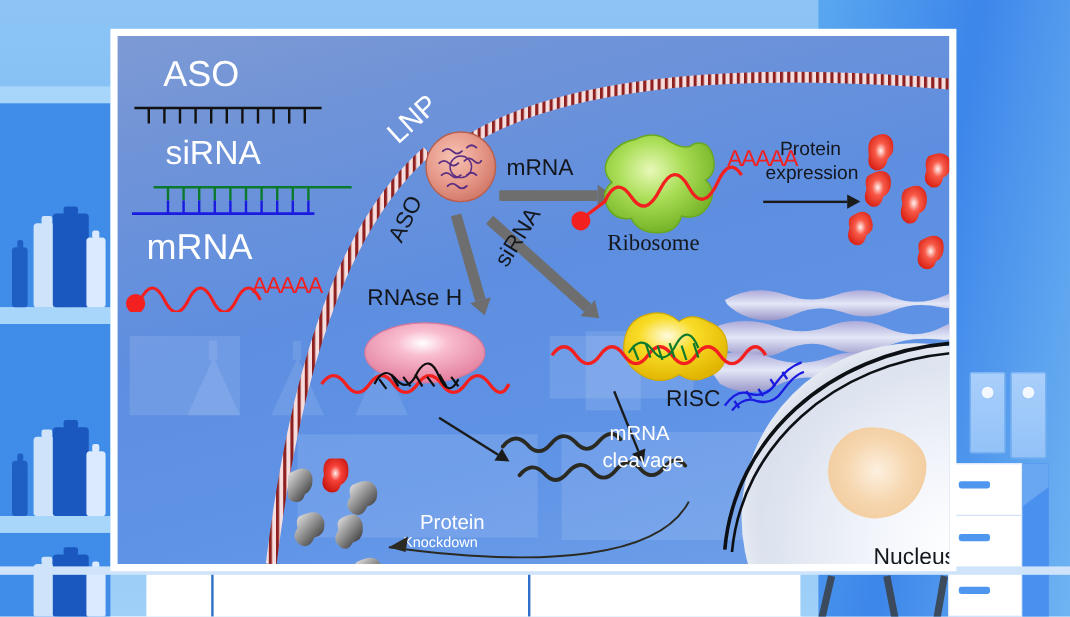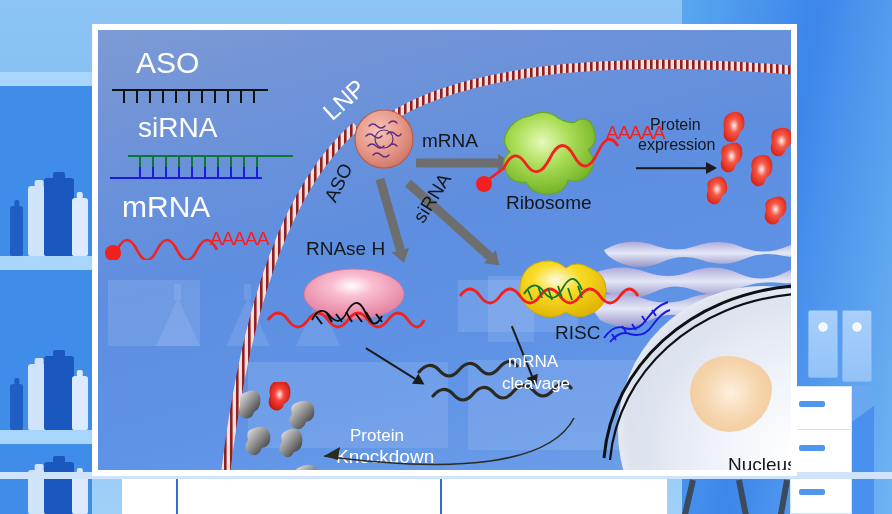--- a/index.html
+++ b/index.html
@@ -386,21 +386,21 @@
         <path d="M34,8 q16,-8 28,2 q14,8 20,2 q12,-4 16,10 q4,14 -6,20
                  q10,10 2,22 q-8,12 -22,8 q-4,14 -20,14 q-16,0 -22,-12
                  q-14,2 -20,-10 q-6,-12 4,-20 q-10,-10 -2,-22 q8,-12 22,-14 z" fill="url(#ribg)" stroke="#6aa81f" stroke-width="1.2"></path>
       </svg>
       <svg style="position:absolute;left:378px;top:92px;" width="200" height="80" viewBox="0 0 200 80">
         <circle cx="8" cy="62" r="8" fill="#f32020"></circle>
         <path d="M12,58 q8,-6 16,-12 q10,-22 22,-4 q12,18 24,-6 q12,-24 24,-2
                  q12,22 24,-4 q10,-22 20,-6" fill="none" stroke="#f32020" stroke-width="2.8"></path>
       </svg>
       <div class="lbl" style="left:508px;top:92px;font-size:19px;color:#f32020;letter-spacing:-1px;">AAAAA</div>
-      <div class="lbl lbl-dark" style="left:408px;top:162px;font-size:19px;">Ribosome</div>
+      <div class="lbl lbl-dark" style="left:408px;top:162px;font-size:19px;font-family:Liberation Serif, serif;">Ribosome</div>
 
       <div class="lbl lbl-dark" style="left:552px;top:86px;font-size:16px;">Protein</div>
       <div class="lbl lbl-dark" style="left:540px;top:106px;font-size:16px;">expression</div>
       <div class="thinarrow" style="left:538px;top:132px;width:82px;height:12px;">
         <div class="shaft" style="width:70px;"></div>
         <div class="head" style="left:70px;"></div>
       </div>
 
       <svg style="position:absolute;left:608px;top:78px;" width="110" height="120" viewBox="0 0 110 120">
         <defs>
@@ -519,21 +519,21 @@
         <g fill="url(#kdg)">
           <path d="M2,12 q14,-8 18,2 q2,12 -6,16 q-2,8 -10,6 q-8,-4 -4,-14 q-2,-8 2,-10 z"></path>
           <path d="M54,22 q16,-8 20,4 q2,12 -8,14 q-4,10 -12,6 q-8,-6 -2,-14 q-2,-8 2,-10 z"></path>
           <path d="M10,48 q16,-8 20,4 q2,12 -8,14 q-4,10 -12,6 q-8,-6 -2,-14 q-2,-8 2,-10 z"></path>
           <path d="M44,50 q14,-8 18,4 q2,14 -8,16 q-4,8 -10,4 q-8,-6 -2,-14 q-2,-8 2,-10 z"></path>
           <path d="M58,86 q16,-8 20,4 q2,12 -8,14 q-4,8 -12,4 q-8,-6 -2,-12 q-2,-8 2,-10 z"></path>
         </g>
         <path d="M34,0 q14,-4 16,6 q2,12 -6,16 q-2,8 -10,6 q-8,-4 -4,-14 q-2,-10 4,-14 z" fill="url(#kdred)"></path>
       </svg>
       <div class="lbl lbl-white" style="left:252px;top:396px;font-size:17px;">Protein</div>
-      <div class="lbl lbl-white" style="left:238px;top:416px;font-size:19px;">Knockdown</div>
+      <div class="lbl lbl-white" style="left:238px;top:416px;font-size:12px;">Knockdown</div>
 
       <svg style="position:absolute;left:190px;top:382px;" width="290" height="70" viewBox="0 0 290 70">
         <path d="M286,6 C262,52 170,62 36,44" fill="none" stroke="#2b2a22" stroke-width="1.6"></path>
         <path d="M36,44 l16,-9 l-2,13 z" fill="#2b2a22"></path>
       </svg>
 
     </div>
   </div>
 
 </div>

